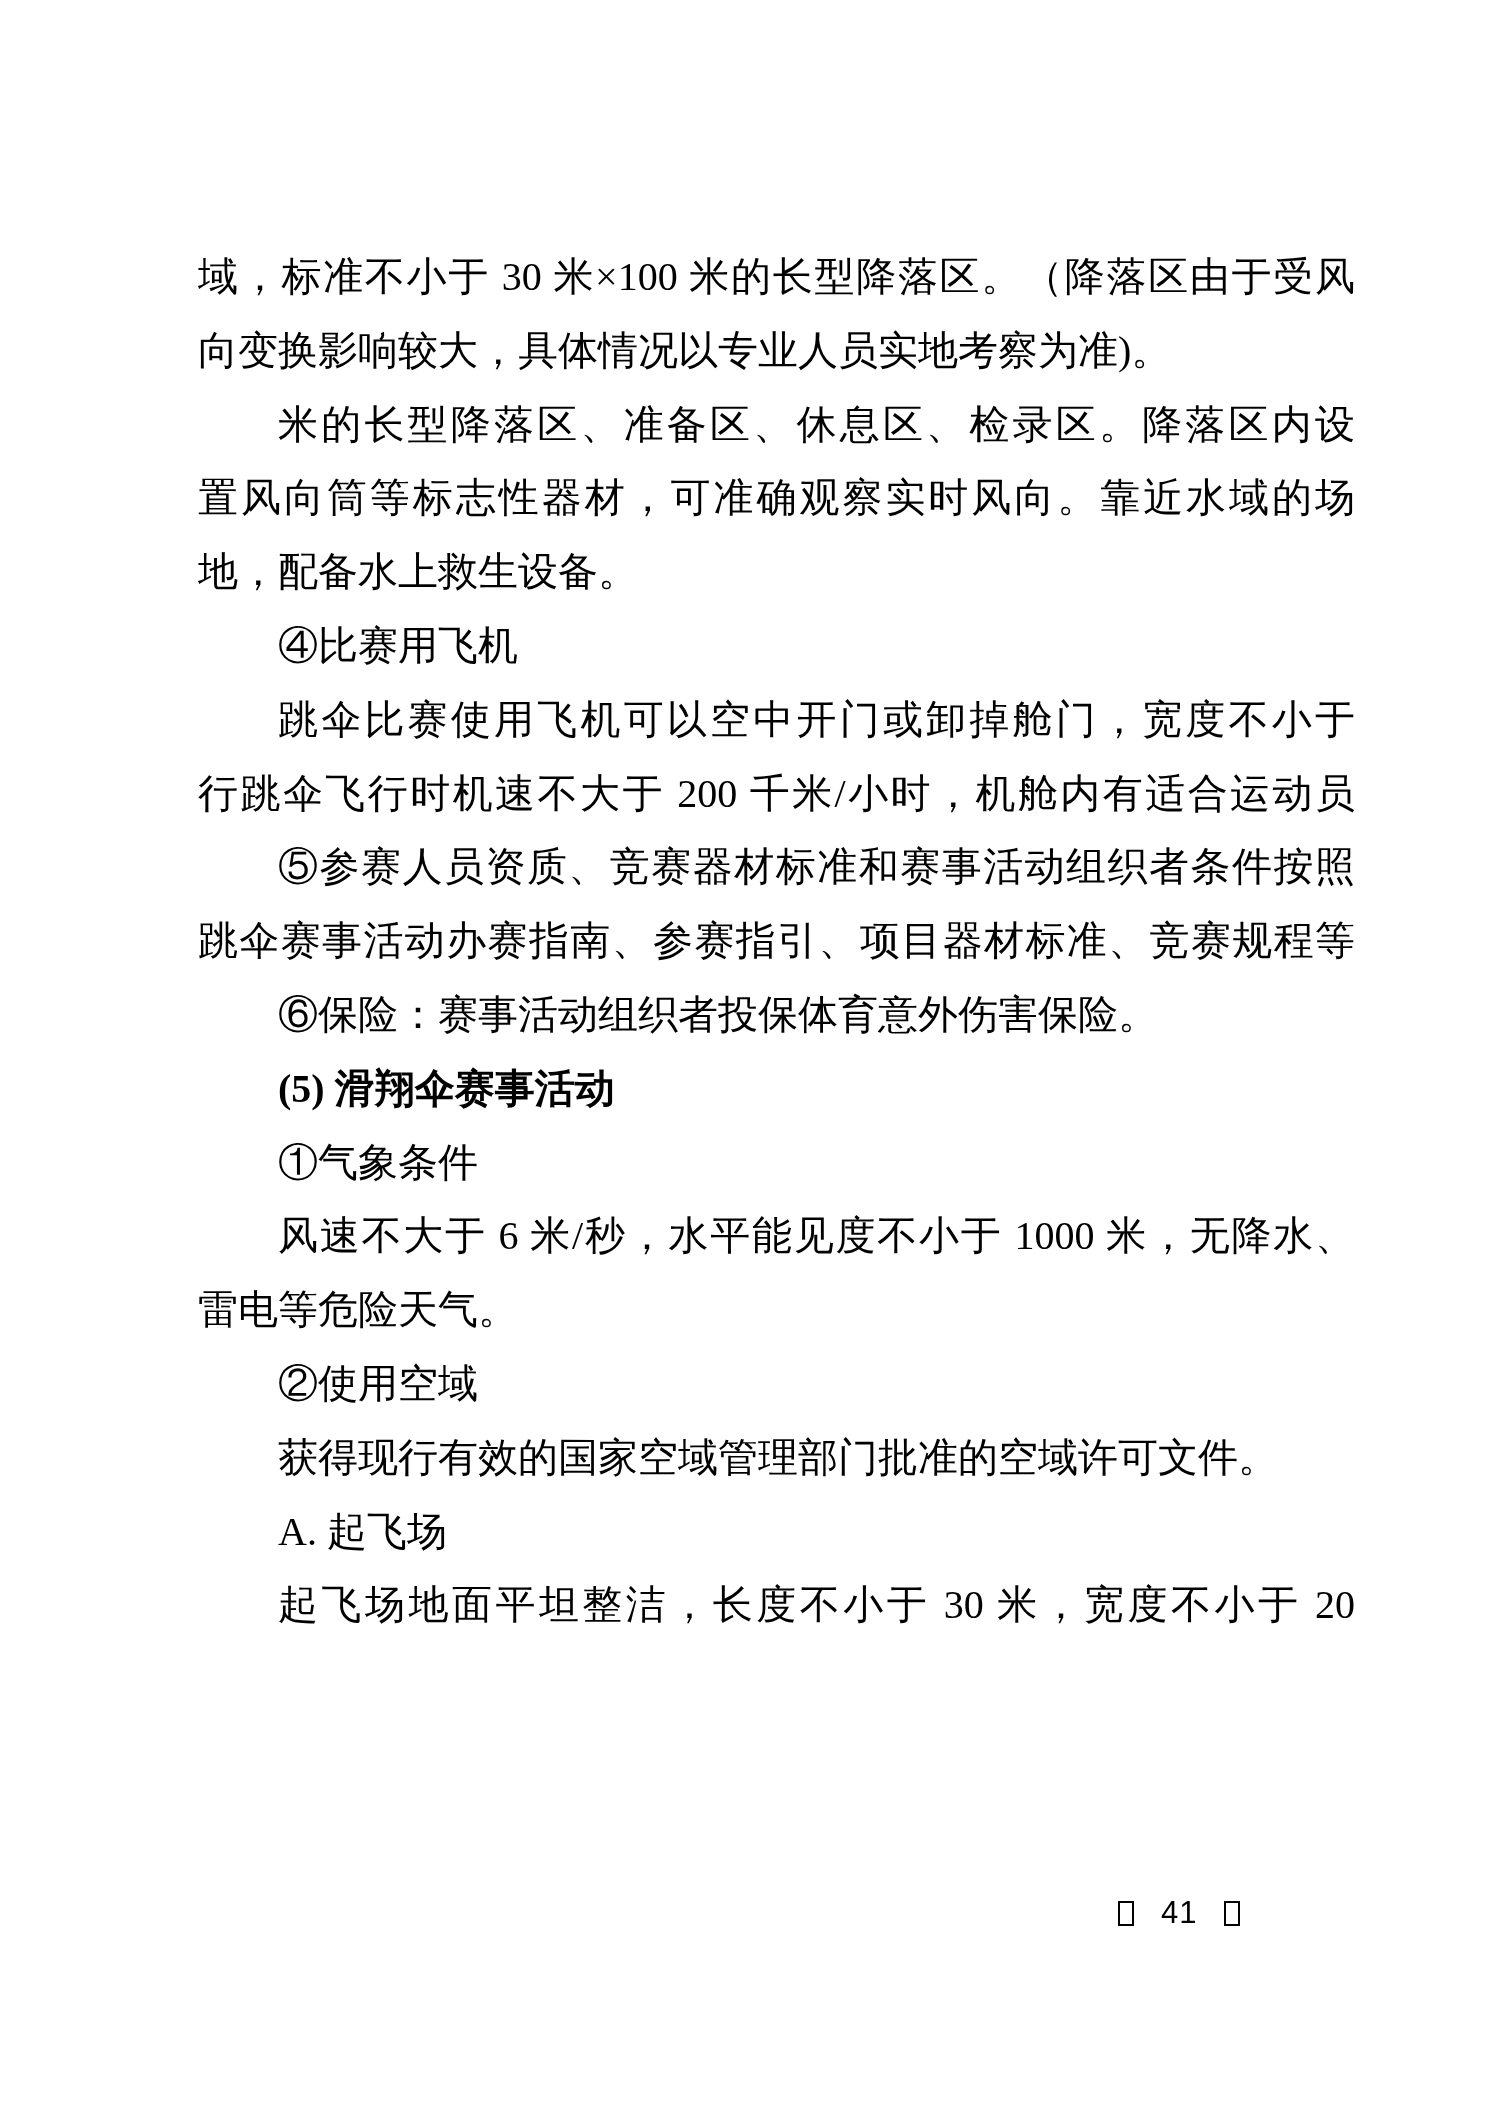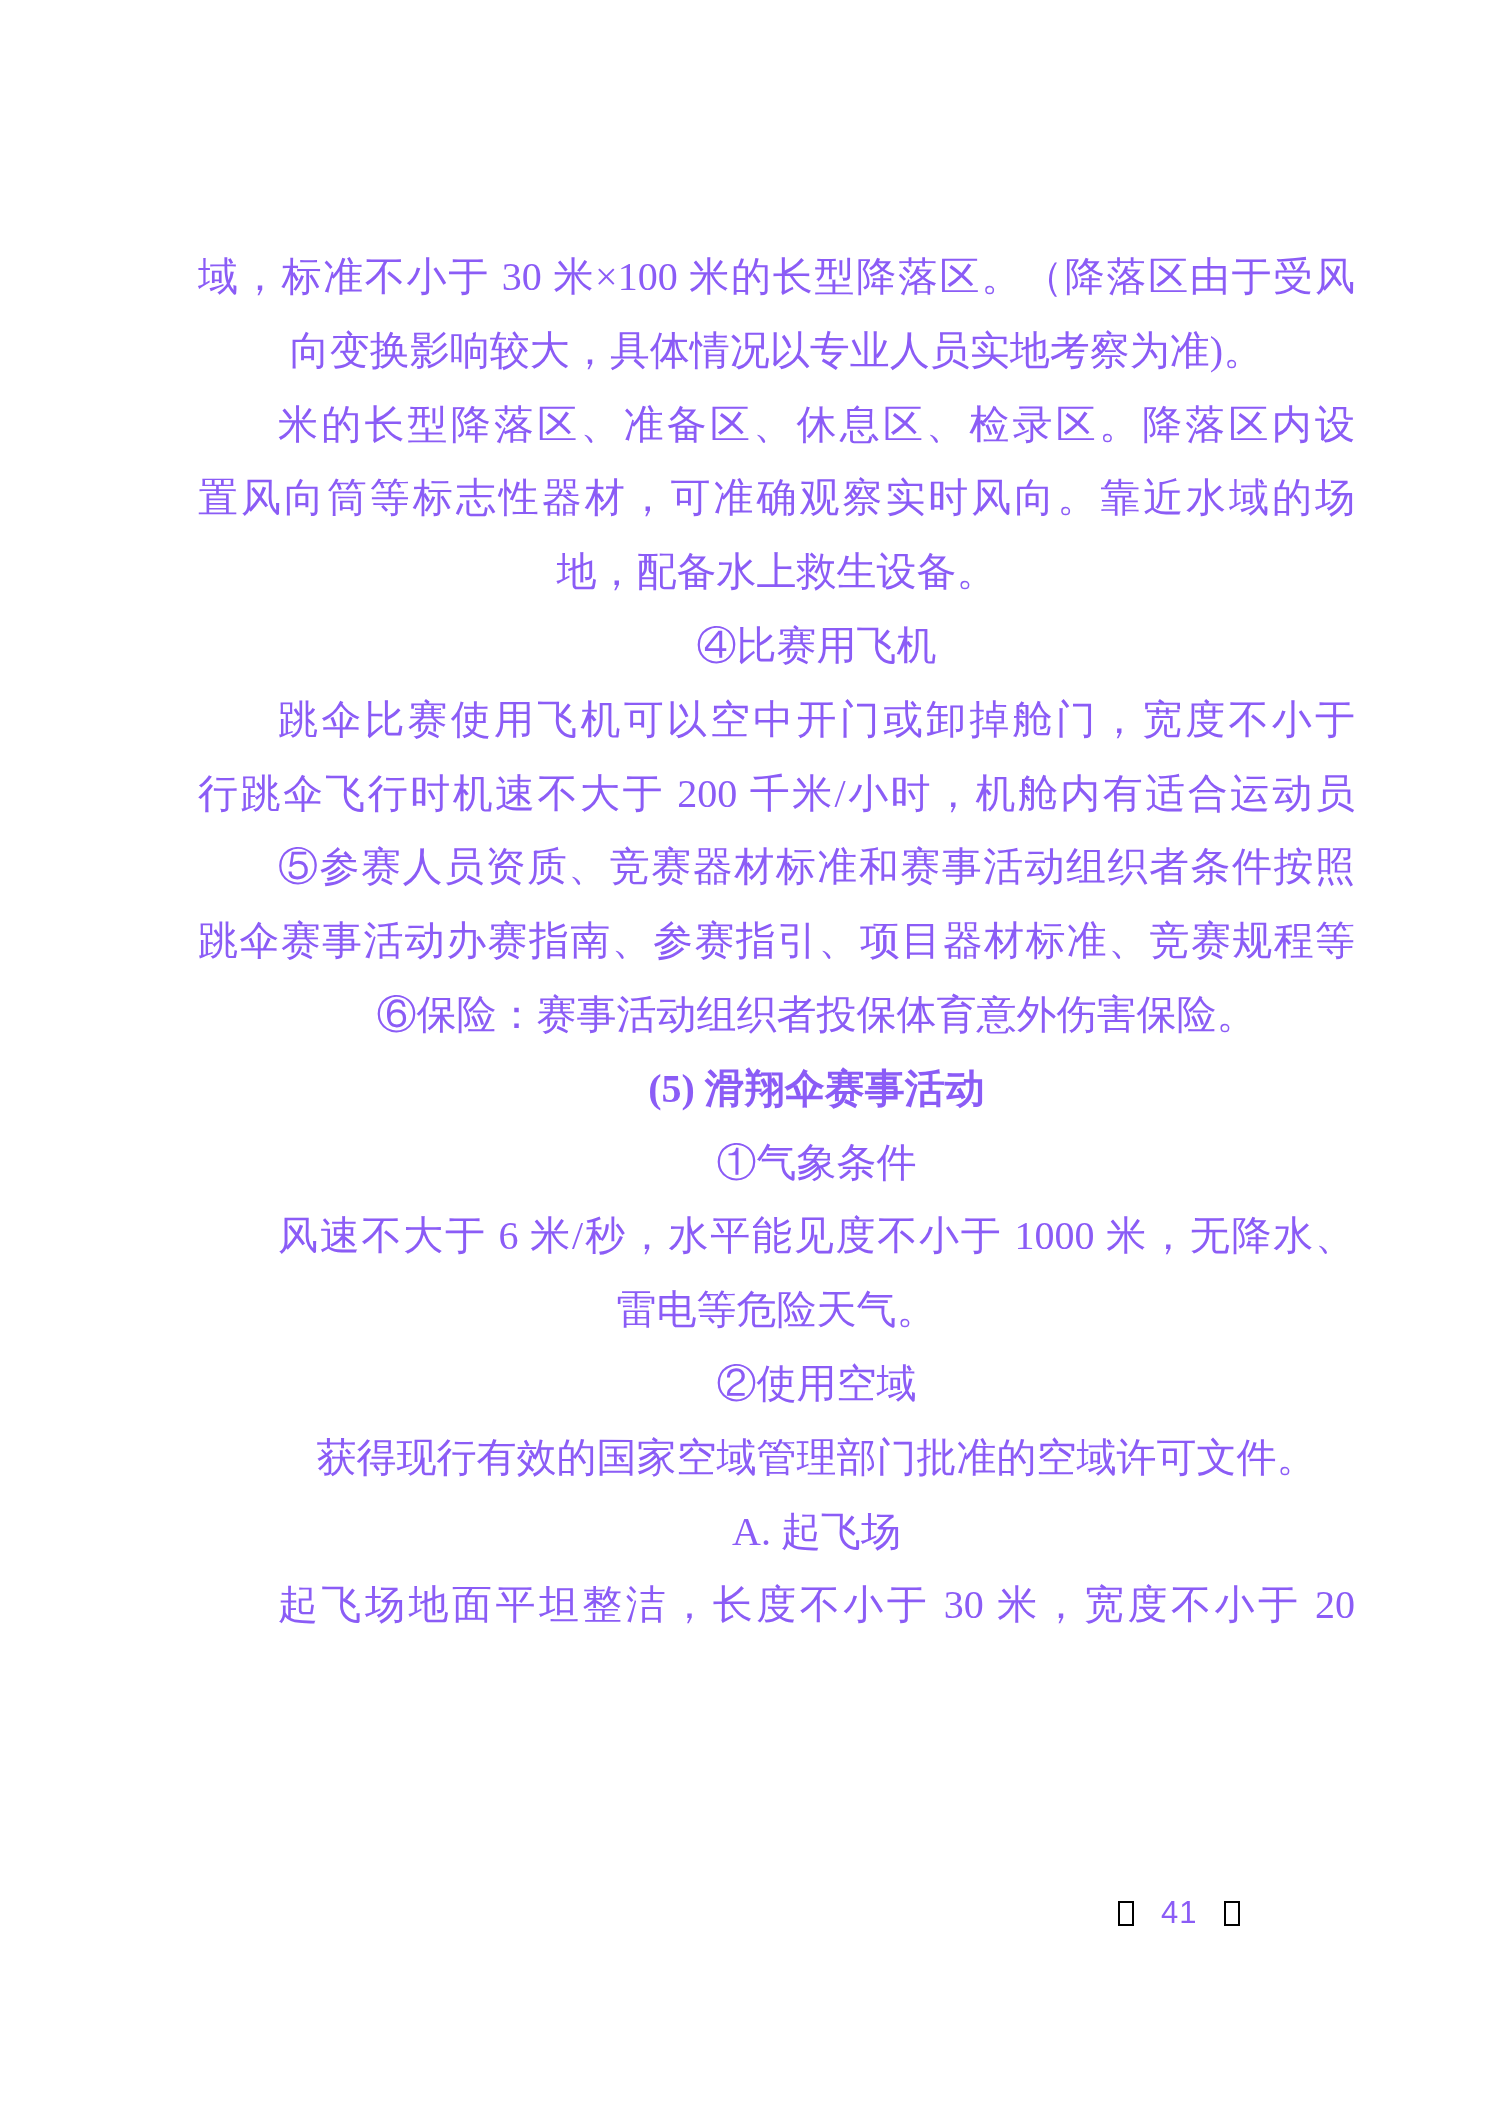--- a/index.html
+++ b/index.html
@@ -7,33 +7,33 @@
     padding: 0;
     background: #ffffff;
   }
   .page {
     position: relative;
     width: 1487px;
     height: 2105px;
     background: #ffffff;
     overflow: hidden;
     font-family: "Liberation Serif", "DejaVu Serif", serif;
-    color: #8b5cf6;
+    color: #000000;
   }
   .textblock {
     position: absolute;
     left: 198px;
     top: 240px;
     width: 1157px;
     font-size: 40px;
     line-height: 73.8px;
     font-weight: 400;
   }
   .ln {
-    text-align: center;
+    text-align: left;
   }
   
   .j {
     text-align: justify;
     text-align-last: justify;
     text-justify: inter-character;
   }
   
   .ind {
     text-indent: 80px;

